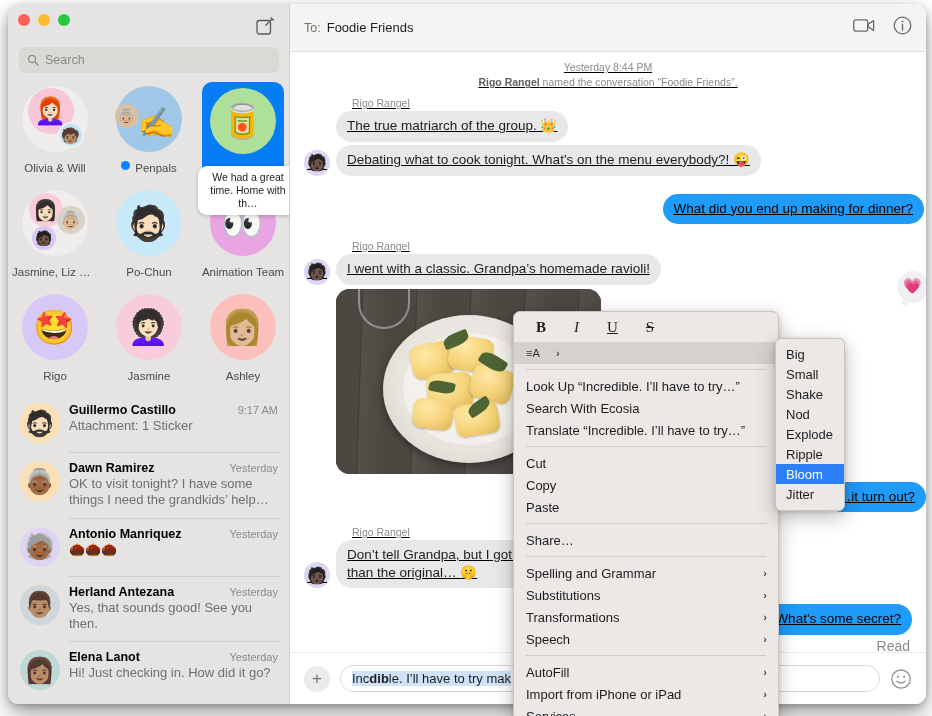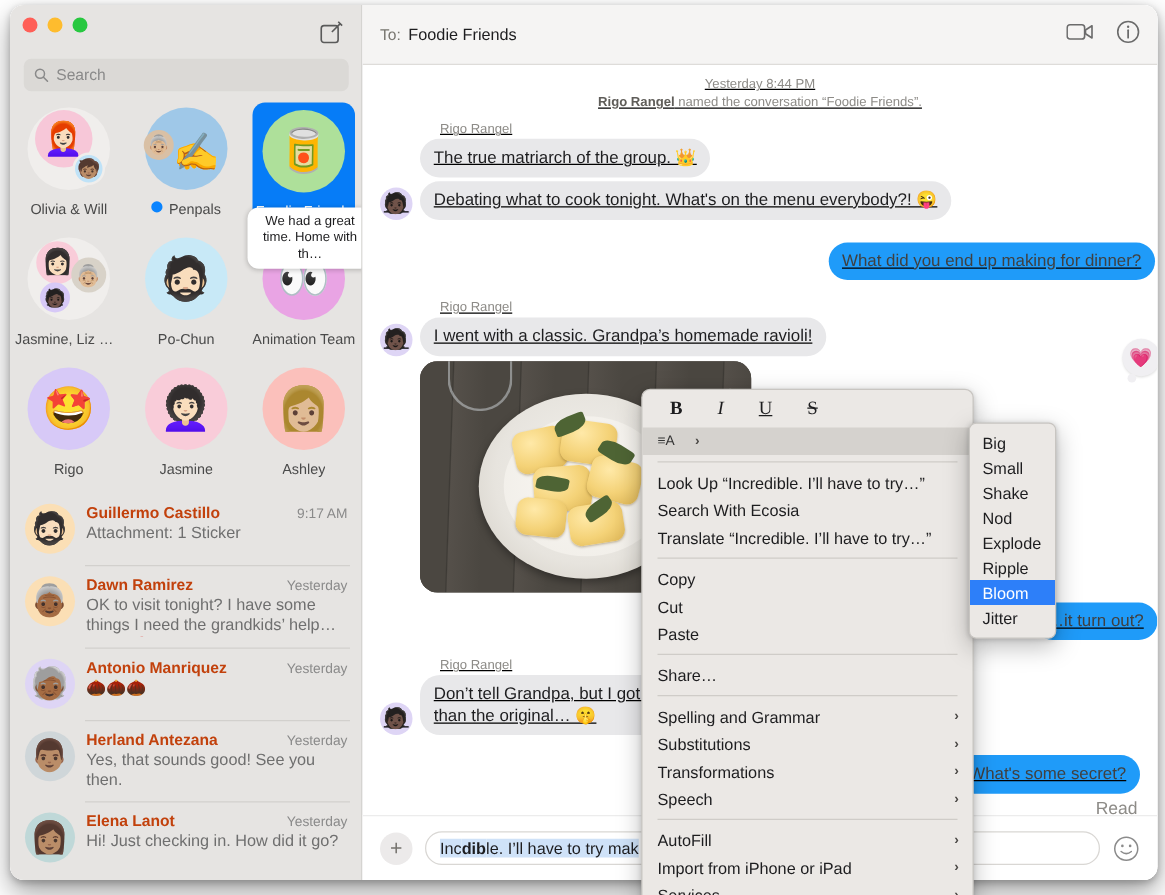--- a/index.html
+++ b/index.html
@@ -127,21 +127,21 @@
     content: ""; position: absolute; left: 60px; right: 10px; top: 0;
     height: 1px; background: #d2d0cd;
   }
   .conv-av {
     width: 40px; height: 40px; border-radius: 50%;
     flex: 0 0 40px; display:flex; align-items:center; justify-content:center;
     font-size: 25px; overflow: hidden;
   }
   .conv-body { flex: 1 1 auto; min-width: 0; }
   .conv-top { display:flex; justify-content: space-between; align-items: baseline; }
-  .conv-name { font-size: 12.5px; font-weight: bold; color: #c2410c; }
+  .conv-name { font-size: 12.5px; font-weight: bold; color: #000000; }
   .conv-time { font-size: 11px; color: #8a8a8a; flex: 0 0 auto; margin-left: 6px;}
   .conv-prev {
     font-size: 13px; color: #6f6f6f; line-height: 1.25;
     margin-top: 1px;
     display: -webkit-box; -webkit-line-clamp: 2; -webkit-box-orient: vertical;
     overflow: hidden;
   }
   
   .main {
     flex: 1 1 auto; position: relative; background: #ffffff;
@@ -177,21 +177,21 @@
   }
   .av-spacer { width: 26px; flex: 0 0 26px; }
   .bubble {
     max-width: 430px;
     border-radius: 16px;
     padding: 6px 11px 7px 11px;
     font-size: 13.5px; line-height: 1.3;
     position: relative;
   }
   .bubble.in { background: #e8e8ea; color: #1d1d1f; }
-  .bubble.out { background: #1f9bf9; color: #404040; }
+  .bubble.out { background: #1f9bf9; color: #000000; }
   .bubble.in::after {
     content:""; position:absolute; left:-5px; bottom:0;
     width:12px; height:14px; background:#e8e8ea;
     border-bottom-right-radius: 12px;
     clip-path: polygon(100% 0, 100% 100%, 0 100%);
     z-index:-1;
   }
   .bubble.out::after {
     content:""; position:absolute; right:-5px; bottom:0;
     width:12px; height:14px; background:#1f9bf9;
@@ -633,24 +633,24 @@
     <div class="mi">
       <span class="mi-label">Search With Ecosia</span>
     </div>
     <div class="mi">
       <span class="mi-label">Translate “Incredible. I’ll have to try…”</span>
     </div>
 
     <div class="msep"></div>
 
     <div class="mi">
+      <span class="mi-label">Cut</span>
+    </div>
+    <div class="mi">
       <span class="mi-label">Copy</span>
-    </div>
-    <div class="mi">
-      <span class="mi-label">Cut</span>
     </div>
     <div class="mi">
       <span class="mi-label">Paste</span>
     </div>
 
     <div class="msep"></div>
 
     <div class="mi">
       <span class="mi-label">Share…</span>
     </div>

